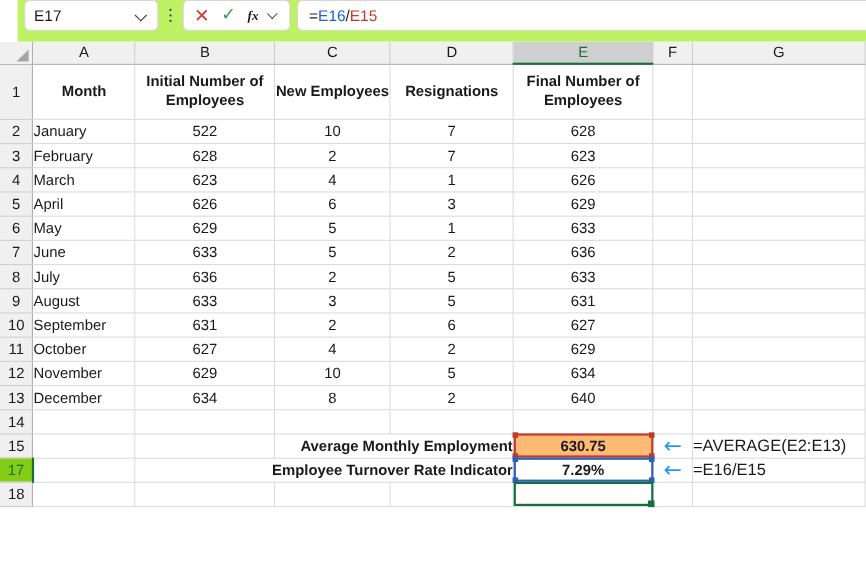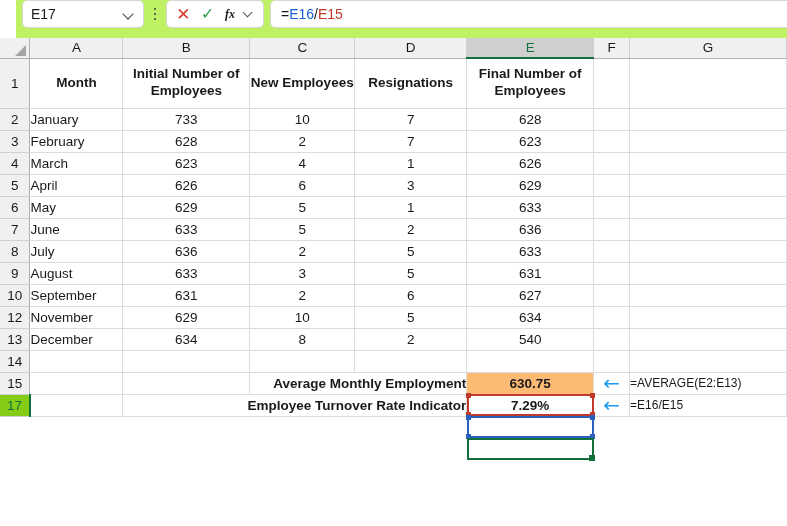--- a/index.html
+++ b/index.html
@@ -162,21 +162,21 @@
     text-align: center;
     white-space: normal;
     line-height: 1.25;
     height: 50px;
     font-size: 13.5px;
   }
   .r1 { height: 50px; }
   .emptyrow { height: 22px; margin-top: 28px; }
 
   
-  .annot { text-align: left; padding-left: 6px; font-size: 12px; }
+  .annot { text-align: left; padding-left: 6px; font-size: 15px; }
   .arrowcell { text-align: center; vertical-align: middle; }
   .arrow-left {
     display: inline-block;
     color: #1e9bf0;
     font-size: 20px;
     line-height: 1;
     font-family: "DejaVu Sans", sans-serif;
   }
 
   
@@ -259,21 +259,21 @@
       <td class="cell hdrcell">New Employees</td>
       <td class="cell hdrcell">Resignations</td>
       <td class="cell hdrcell">Final Number of Employees</td>
       <td class="cell"></td>
       <td class="cell"></td>
     </tr>
 
     <tr>
       <td class="rowhdr">2</td>
       <td class="cell txt">January</td>
-      <td class="cell num">733</td>
+      <td class="cell num">522</td>
       <td class="cell num">10</td>
       <td class="cell num">7</td>
       <td class="cell num">628</td>
       <td class="cell"></td>
       <td class="cell"></td>
     </tr>
     <tr>
       <td class="rowhdr">3</td>
       <td class="cell txt">February</td>
       <td class="cell num">628</td>
@@ -347,36 +347,46 @@
       <td class="rowhdr">10</td>
       <td class="cell txt">September</td>
       <td class="cell num">631</td>
       <td class="cell num">2</td>
       <td class="cell num">6</td>
       <td class="cell num">627</td>
       <td class="cell"></td>
       <td class="cell"></td>
     </tr>
     <tr>
+      <td class="rowhdr">11</td>
+      <td class="cell txt">October</td>
+      <td class="cell num">627</td>
+      <td class="cell num">4</td>
+      <td class="cell num">2</td>
+      <td class="cell num">629</td>
+      <td class="cell"></td>
+      <td class="cell"></td>
+    </tr>
+    <tr>
       <td class="rowhdr">12</td>
       <td class="cell txt">November</td>
       <td class="cell num">629</td>
       <td class="cell num">10</td>
       <td class="cell num">5</td>
       <td class="cell num">634</td>
       <td class="cell"></td>
       <td class="cell"></td>
     </tr>
     <tr>
       <td class="rowhdr">13</td>
       <td class="cell txt">December</td>
       <td class="cell num">634</td>
       <td class="cell num">8</td>
       <td class="cell num">2</td>
-      <td class="cell num">540</td>
+      <td class="cell num">640</td>
       <td class="cell"></td>
       <td class="cell"></td>
     </tr>
 
     <tr class="emptyrow">
       <td class="rowhdr">14</td>
       <td class="cell"></td>
       <td class="cell"></td>
       <td class="cell"></td>
       <td class="cell"></td>
@@ -402,20 +412,30 @@
       <td class="rowhdr sel">17</td>
       <td class="cell"></td>
       <td class="cell right bold" colspan="3">Employee Turnover Rate Indicator</td>
       <td class="cell res" id="cell-e17">7.29%</td>
       <td class="cell arrowcell">
         <span class="arrow-left">←</span>
       </td>
       <td class="cell annot">=E16/E15</td>
     </tr>
 
+    <tr class="emptyrow">
+      <td class="rowhdr">18</td>
+      <td class="cell"></td>
+      <td class="cell"></td>
+      <td class="cell"></td>
+      <td class="cell"></td>
+      <td class="cell"></td>
+      <td class="cell"></td>
+      <td class="cell"></td>
+    </tr>
   </tbody>
     </table>
 
   <div class="ovl box-red" id="ovl-e15" style="left: 466.703px; top: 356px; width: 126.875px; height: 22px;">
     <span class="hn tl"></span>
     <span class="hn tr"></span>
     <span class="hn bl"></span>
     <span class="hn br"></span>
   </div>
   <div class="ovl box-blue" id="ovl-e16" style="left: 466.703px; top: 378px; width: 126.875px; height: 22px;">

